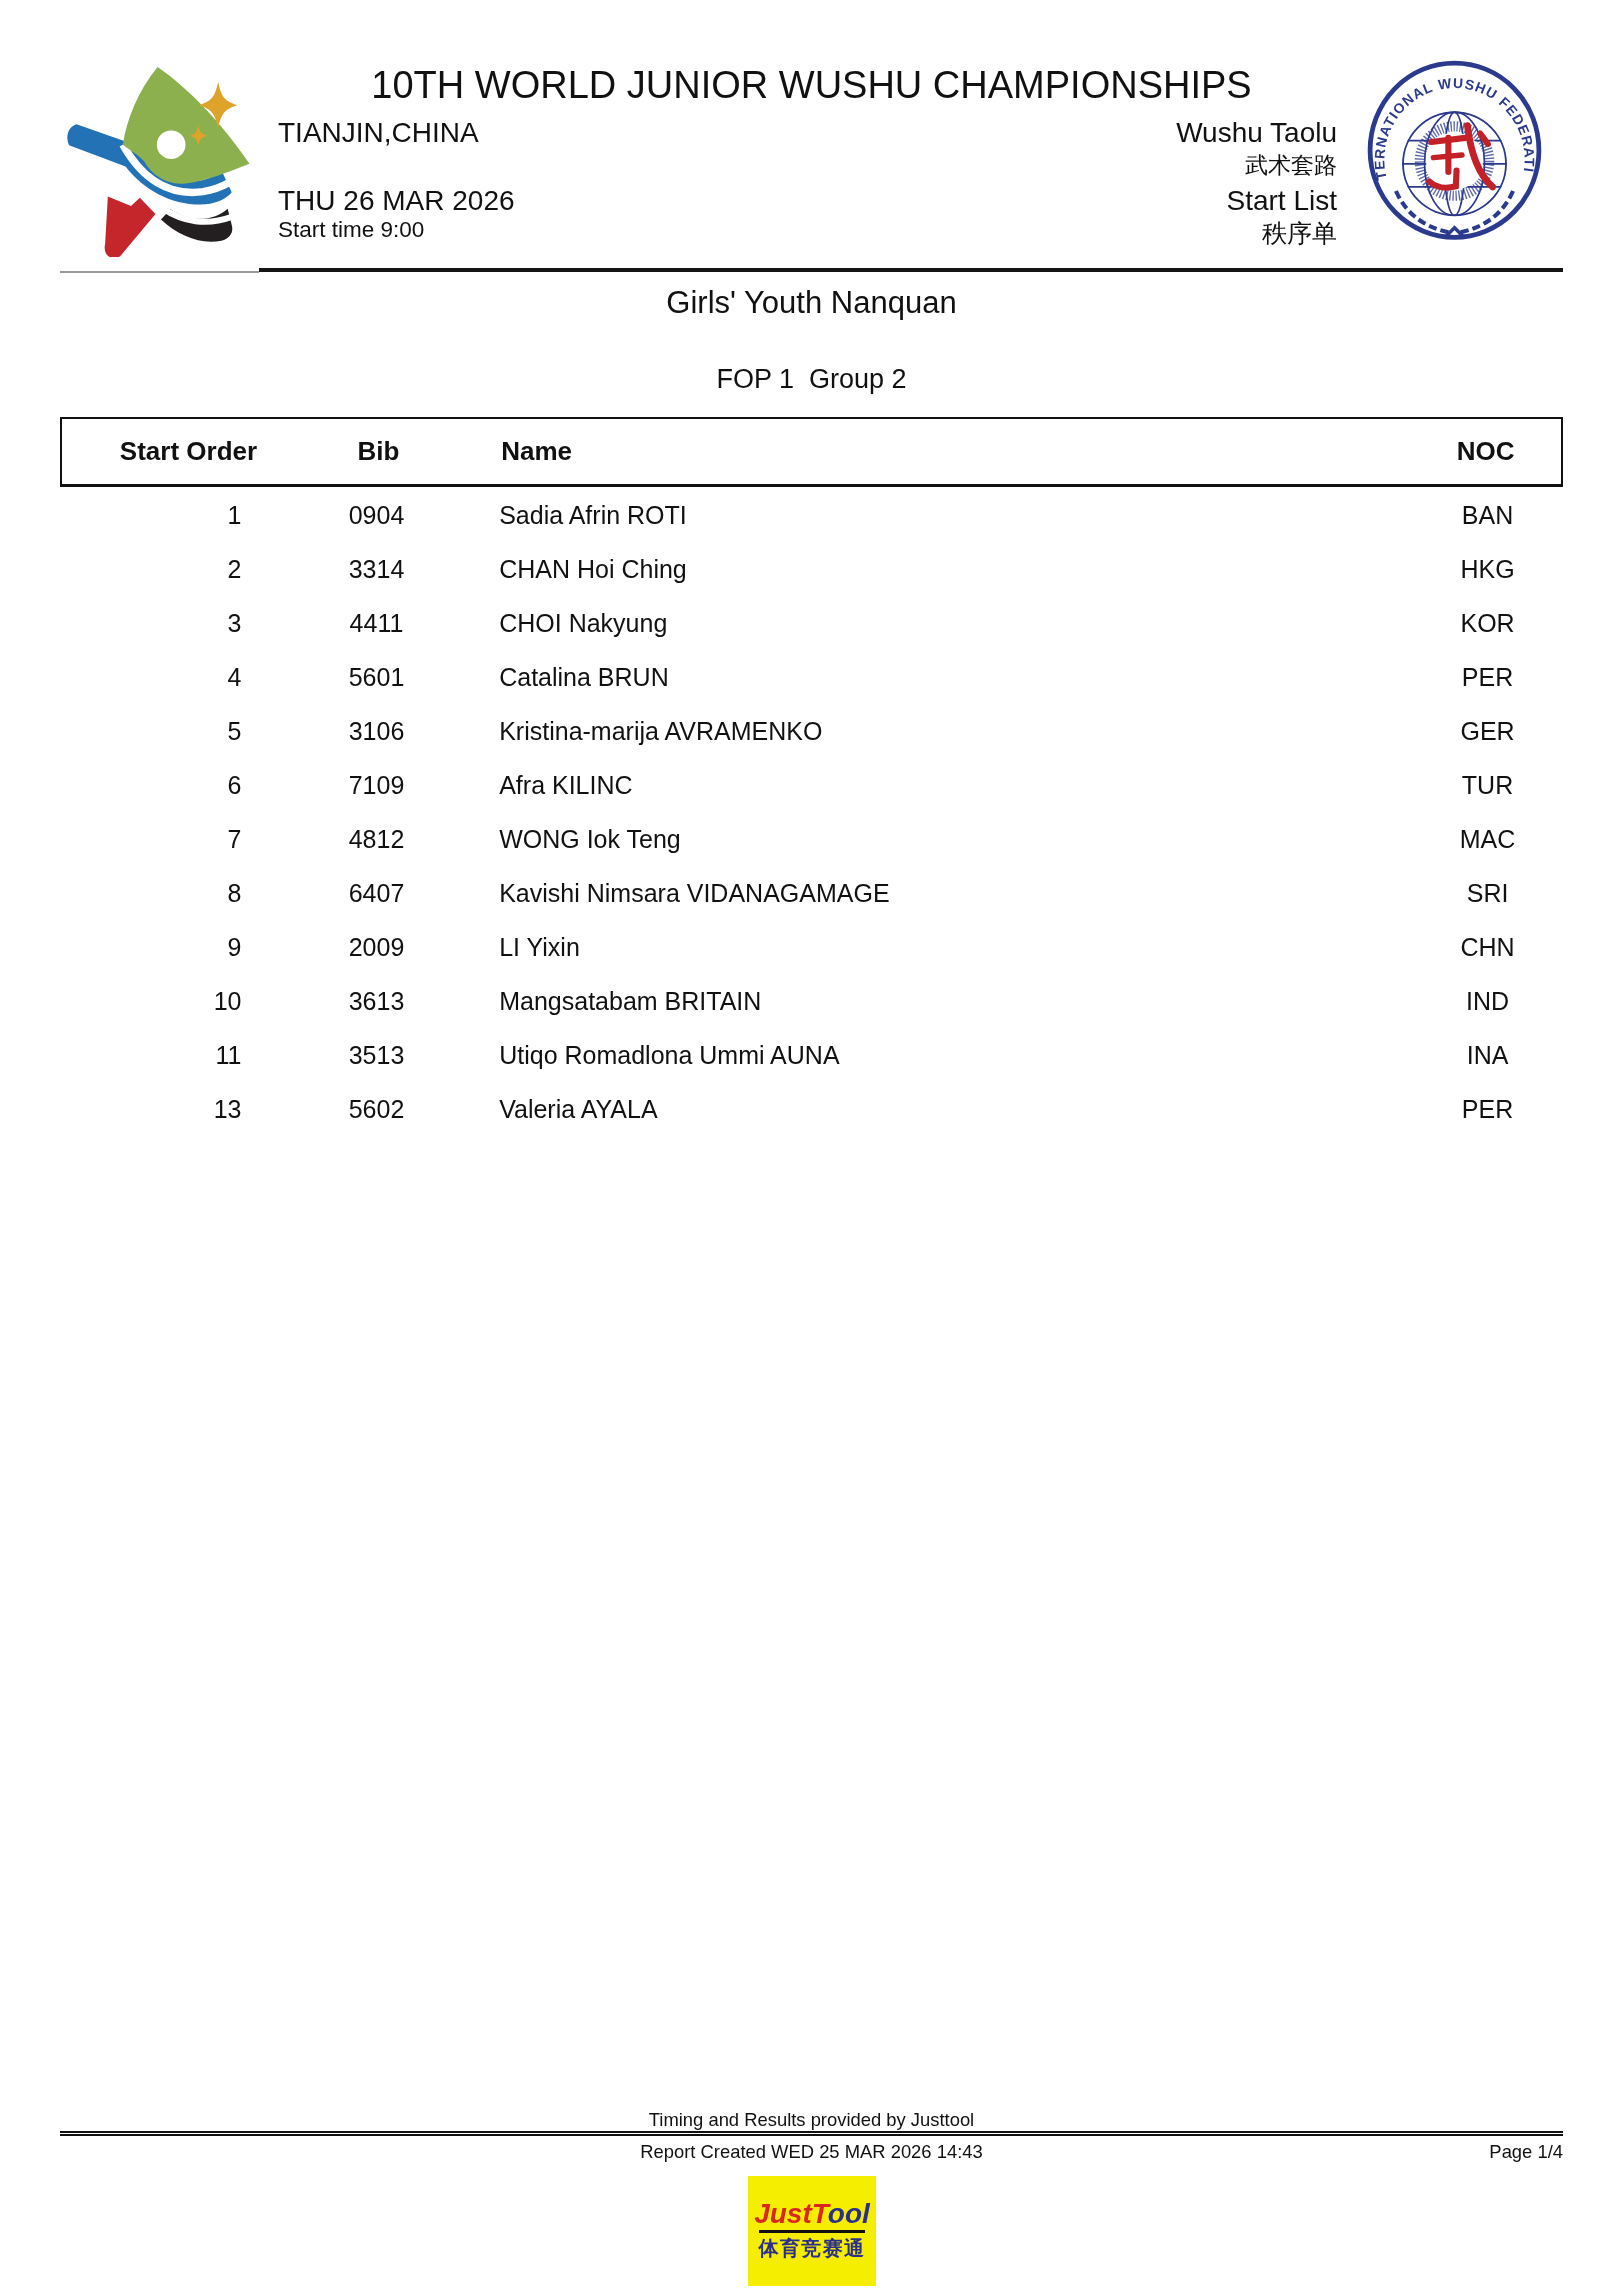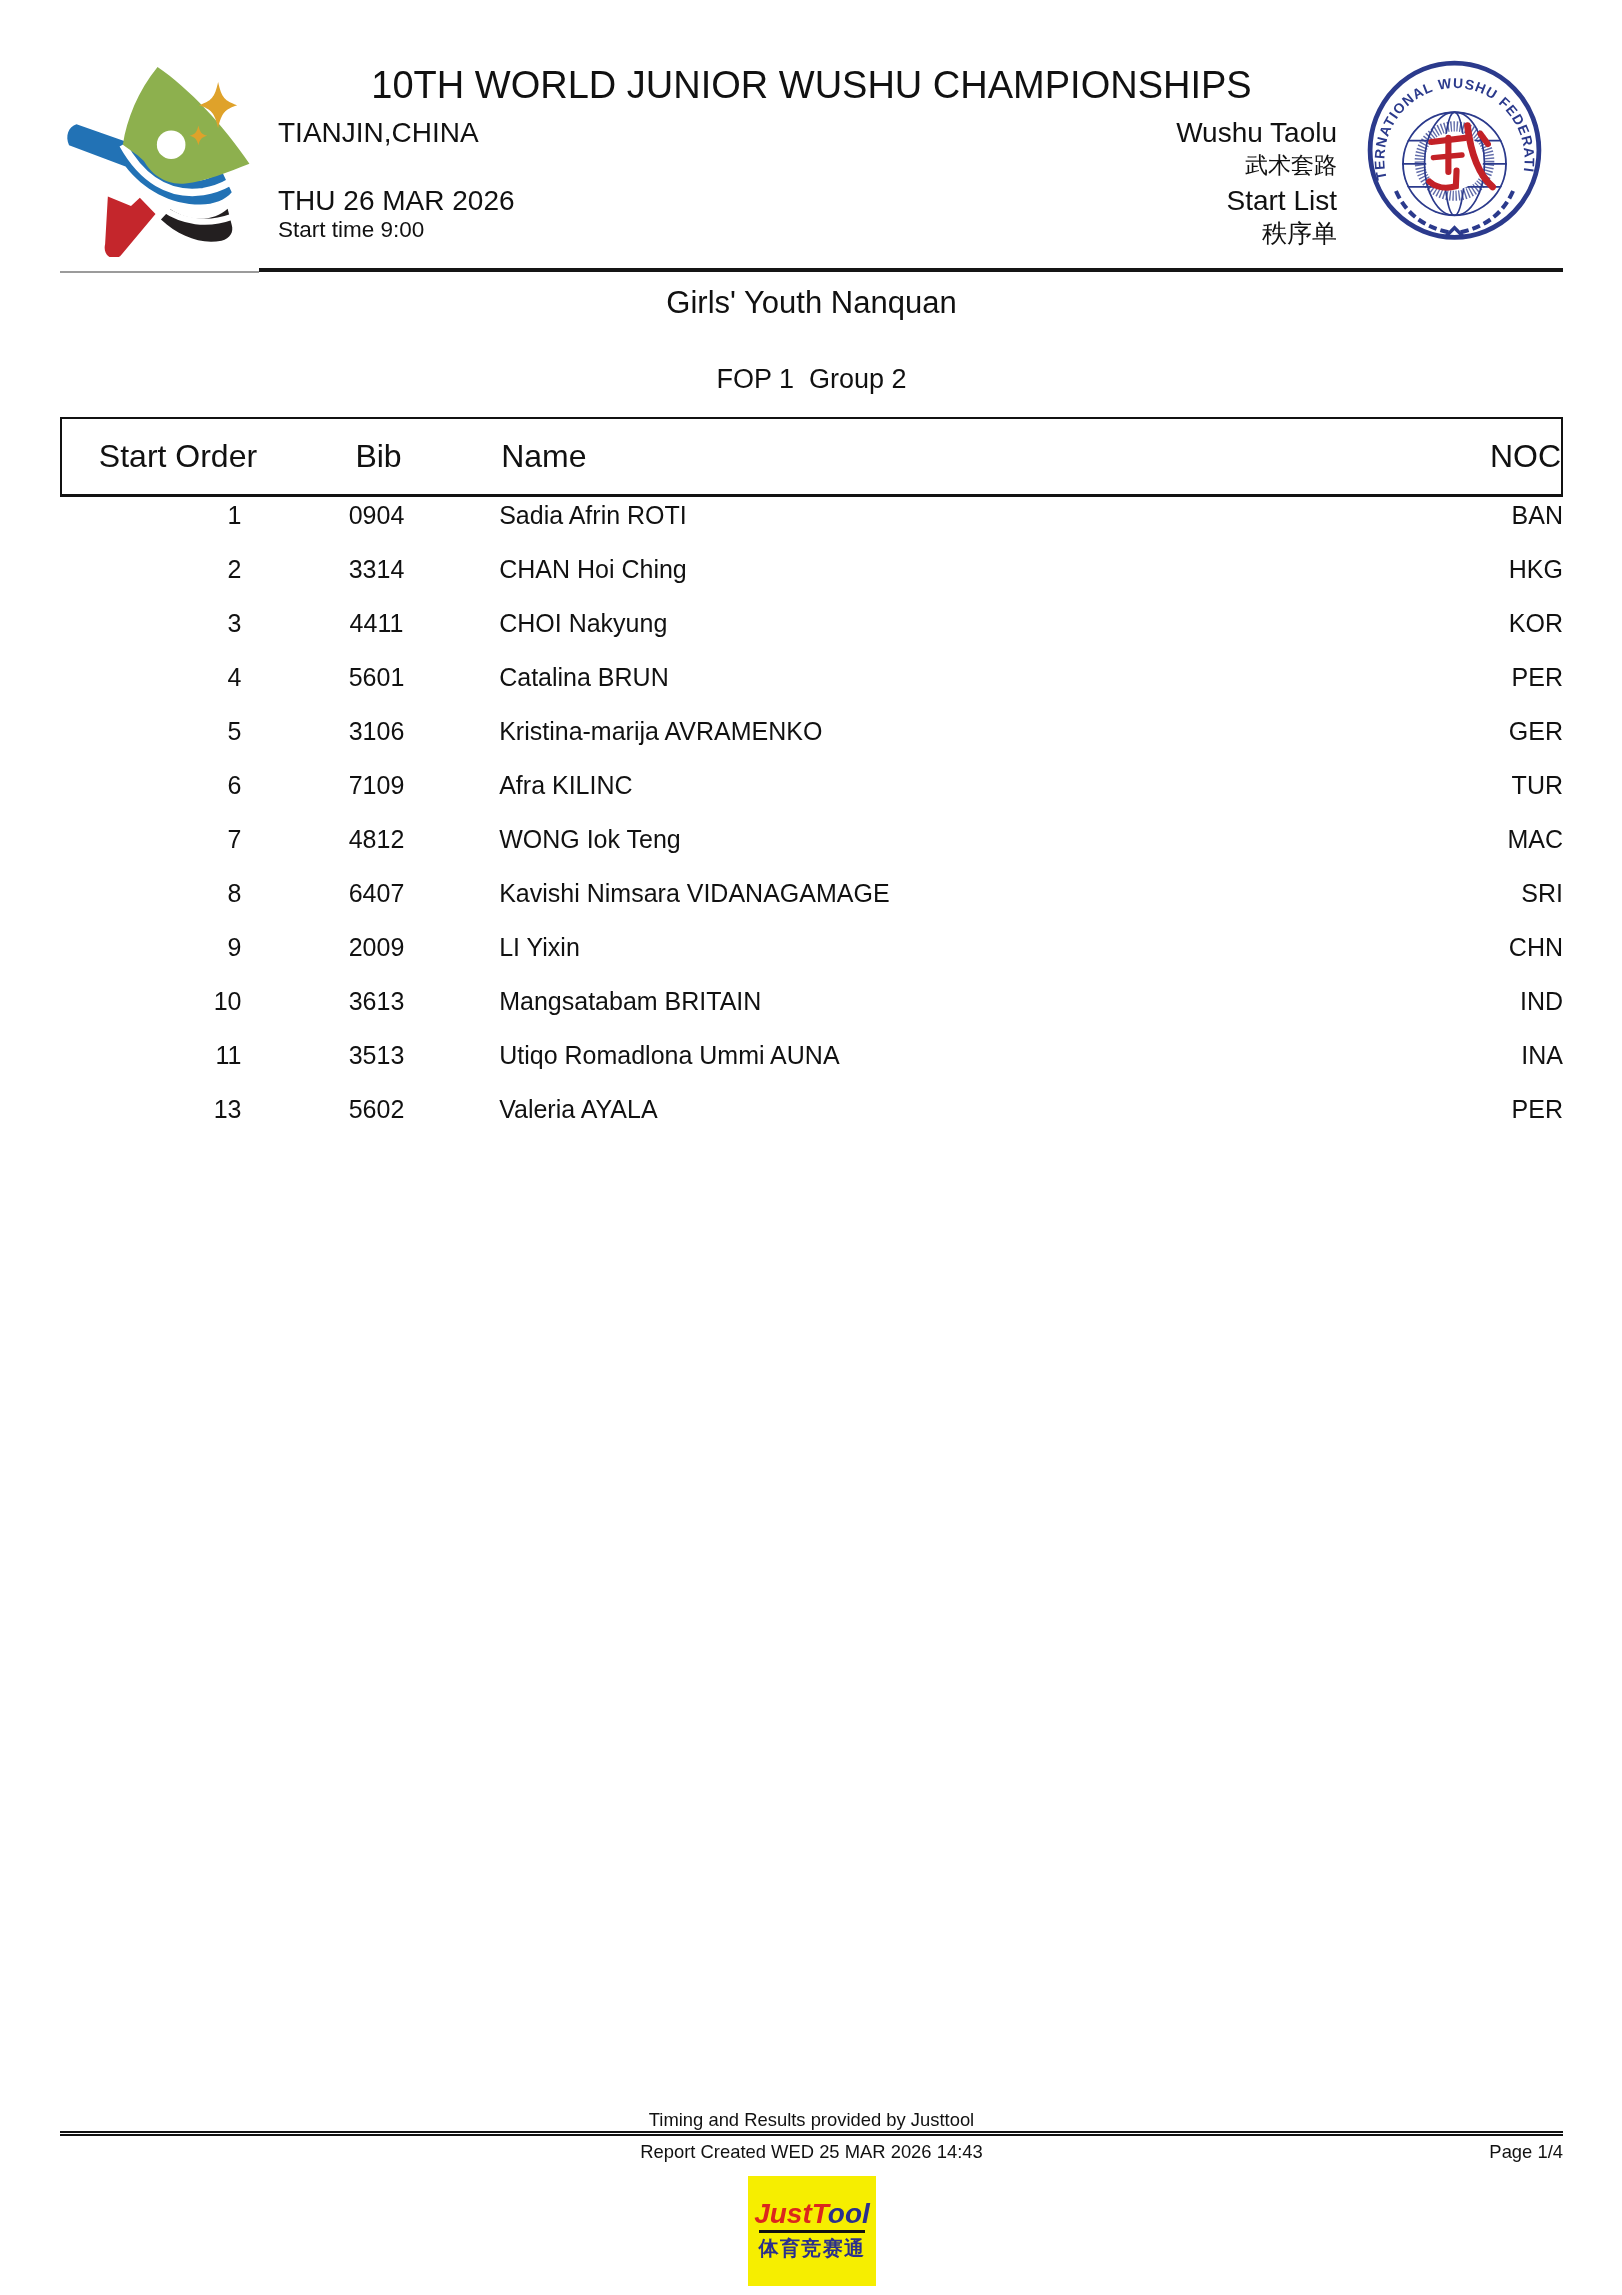--- a/index.html
+++ b/index.html
@@ -24,35 +24,35 @@
 
   .sep-thin{left:60px;top:271px;width:199px;height:2px;background:#9b9b9b;}
   .sep-thick{left:259px;top:268px;width:1304px;height:4.1px;background:#151515;}
 
   
   .event-title{top:285px;font-size:31px;}
   .event-session{top:364px;font-size:27px;white-space:pre;}
 
   
   .thead{
-    left:60px;top:417px;width:1503px;height:80px;box-sizing:border-box;
+    left:60px;top:417px;width:1503px;height:70px;box-sizing:border-box;
     border:2px solid #111;border-bottom-width:3.4px;
     display:grid;grid-template-columns:204px 225px 1fr 157px;align-items:center;
-    font-weight:normal;font-size:32px;
+    font-weight:bold;font-size:26px;
   }
   .rows{left:60px;top:488px;width:1503px;}
   .trow{
     height:54px;display:grid;grid-template-columns:204px 225px 1fr 157px;
     align-items:center;font-size:25px;
   }
   .c.order{text-align:right;padding-right:22.5px;}
   .h.order{text-align:right;padding-right:8.9px;}
   .c.bib,.h.bib{text-align:center;}
   .c.name,.h.name{text-align:left;padding-left:10.2px;}
-  .c.noc,.h.noc{text-align:right;padding-left:6.1px;}
+  .c.noc,.h.noc{text-align:center;padding-left:6.1px;}
 
   
   .timing-note{top:2109px;font-size:18.4px;}
   .footer-rule{
     left:60px;top:2131px;width:1503px;height:1.4px;background:#fff;
     border-top:2px solid #111;border-bottom:2px solid #111;
   }
   .report-created{top:2141px;font-size:18.4px;}
   .page-num{right:60px;top:2141px;font-size:18.4px;}
 

